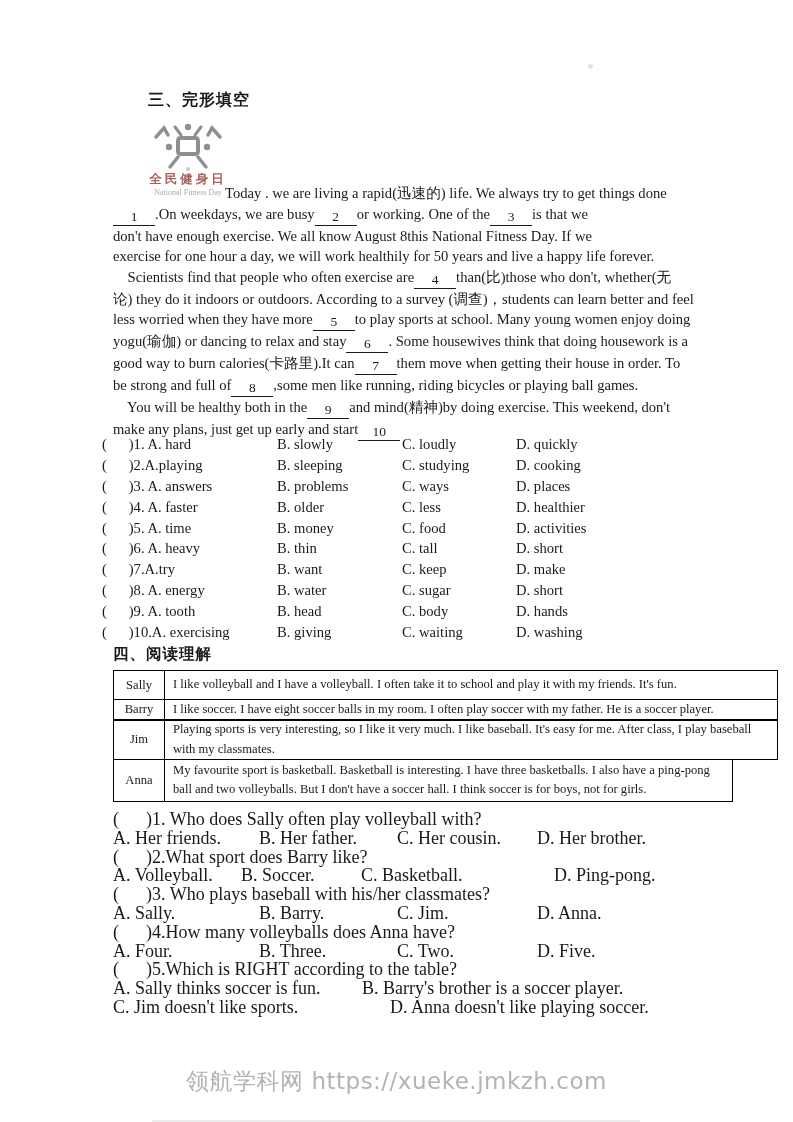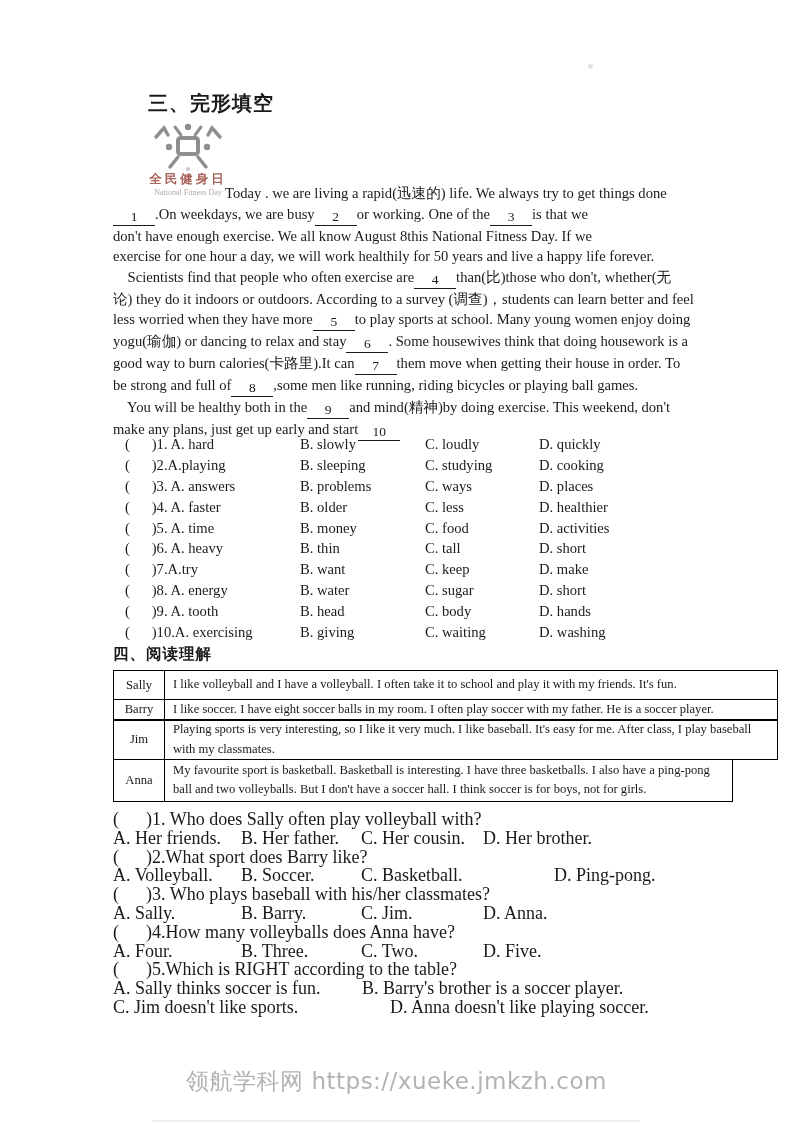--- a/index.html
+++ b/index.html
@@ -1,53 +1,53 @@
 <!DOCTYPE html>
 <html><head>
 <meta charset="utf-8">
 <style>
   html,body{margin:0;padding:0;background:#fff;}
   .page{position:relative;width:793px;height:1122px;background:#ffffff;overflow:hidden;
         font-family:"Liberation Serif","DejaVu Serif",serif;color:#1a1a1a;}
 
-  .h3{position:absolute;left:148px;top:90px;font-size:20px;font-weight:700;
+  .h3{position:absolute;left:148px;top:90px;font-size:16px;font-weight:700;
       font-family:Liberation Mono, monospace;letter-spacing:1px;}
   .h4{position:absolute;left:113px;top:644px;font-size:15.5px;font-weight:700;
       font-family:"DejaVu Sans","Liberation Sans",sans-serif;letter-spacing:1px;}
 
   .logo{position:absolute;left:139px;top:122px;width:98px;text-align:center;}
   .logo svg{display:block;margin:0 auto;}
   .logo-cn{font-size:12.5px;font-weight:700;color:#a8625a;letter-spacing:3px;margin-top:-1px;
            font-family:"DejaVu Sans","Liberation Sans",sans-serif;}
   .logo-en{font-size:8px;color:#b3a89e;margin-top:0px;font-family:"Liberation Serif",serif;}
 
   .passage{position:absolute;left:113px;top:183px;width:585px;font-size:14.6px;
            line-height:20.6px;white-space:pre;}
   .pline.first{padding-left:112px;}
   .blank{display:inline-block;min-width:38px;padding:0 2px;text-align:center;
          border-bottom:1px solid #1a1a1a;font-size:13.5px;line-height:16px;vertical-align:-2px;}
 
-  .cloze-opts{position:absolute;left:125px;top:436px;font-size:14.6px;}
+  .cloze-opts{position:absolute;left:102px;top:436px;font-size:14.6px;}
   .orow{display:grid;grid-template-columns:175px 125px 114px auto;height:20.9px;
         align-items:baseline;white-space:pre;}
 
   .rtable{position:absolute;left:113px;top:670px;font-size:12.6px;}
   .trow{display:flex;width:665px;border:1.5px solid #000;margin-top:-1.5px;box-sizing:border-box;}
   .trow:nth-child(1){height:30px;margin-top:0;}
   .trow:nth-child(2){height:22px;}
   .trow:nth-child(3){height:41px;}
   .trow:nth-child(4){height:43px;width:620px;}
   .tname{width:50px;border-right:1.5px solid #000;display:flex;align-items:center;
          justify-content:center;flex:0 0 50px;}
   .ttext{flex:1;padding:1px 8px;display:flex;align-items:center;line-height:19.5px;}
 
   .rquestions{position:absolute;left:113px;top:810px;font-size:18px;line-height:18.8px;
               white-space:pre;width:640px;}
   .qopts{display:grid;align-items:baseline;}
-  .qopts.four{grid-template-columns:128px 120px 122px auto;}
+  .qopts.four{grid-template-columns:128px 120px 122px auto;gap:18px;}
   .qopts.four2{grid-template-columns:128px 120px 193px auto;}
   .qopts.two1{grid-template-columns:249px auto;}
   .qopts.two2{grid-template-columns:277px auto;}
 
   .watermark{position:absolute;left:0;top:1066px;width:100%;text-align:center;
              font-family:"DejaVu Sans","Liberation Sans",sans-serif;font-size:23px;
              color:#b3b3b3;letter-spacing:0.5px;}
   .artifact-dot{position:absolute;left:588px;top:64px;width:5px;height:5px;border-radius:50%;
                 background:#e3e3e3;}
   .bottom-line{position:absolute;left:152px;bottom:0;width:488px;height:2px;background:#ececec;}

